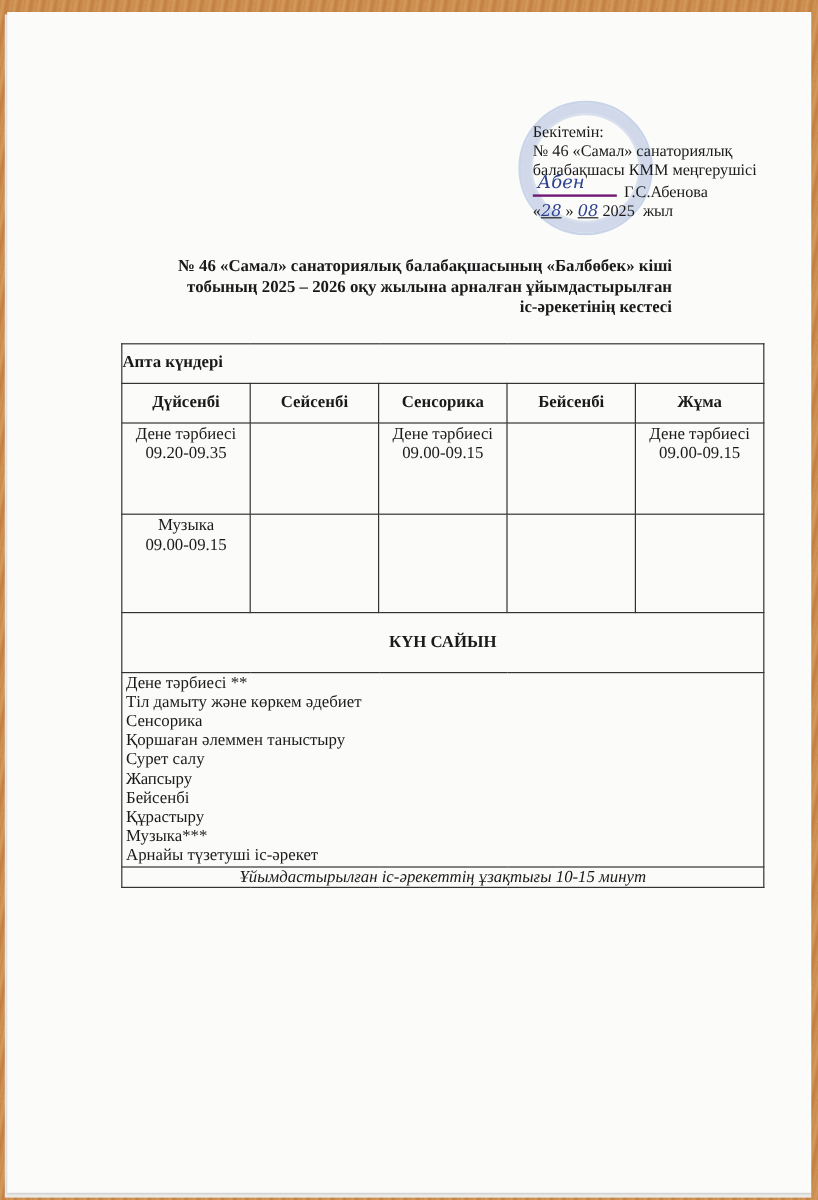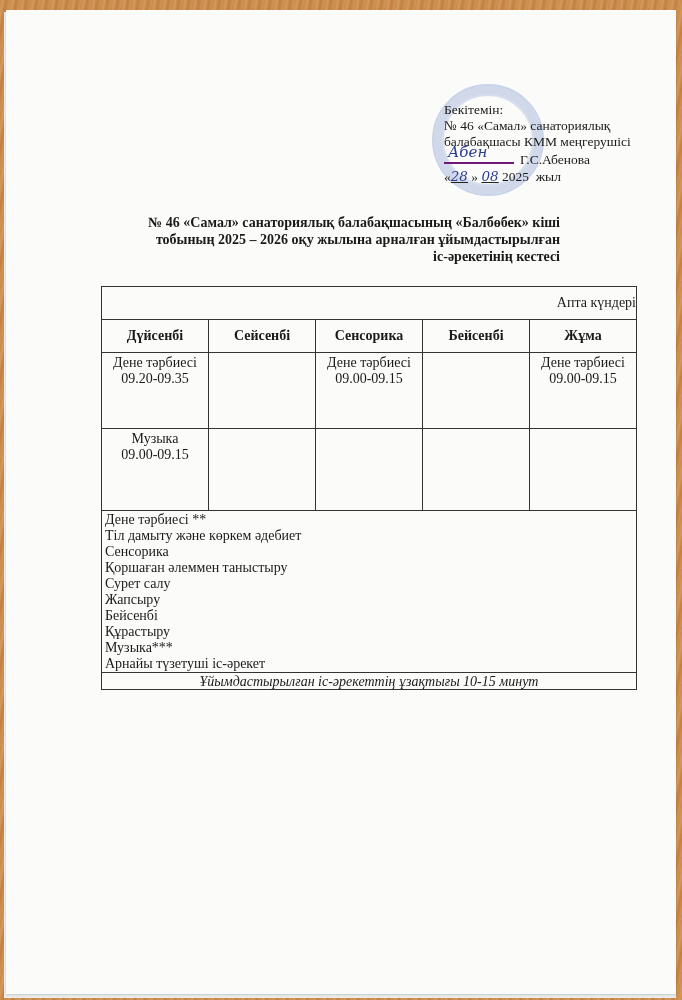--- a/index.html
+++ b/index.html
@@ -98,22 +98,22 @@
       width: 536px;
       border-collapse: collapse;
       font-size: 14px;
     }
     table.schedule td, table.schedule th {
       border: 1px solid #333;
       padding: 0;
     }
     .hdr-week {
       height: 32px;
-      text-align: right;
-      font-weight: normal;
+      text-align: left;
+      font-weight: bold;
     }
     .hdr-day {
       height: 32px;
       font-weight: bold;
       text-align: center;
       width: 20%;
     }
     .slot {
       height: 73px;
       vertical-align: top;
@@ -217,20 +217,23 @@
           <div></div>
         </td>
     <td class="slot slot2">
           <div></div>
           <div></div>
         </td>
     <td class="slot slot2">
           <div></div>
           <div></div>
         </td>
+  </tr>
+  <tr>
+    <td colspan="5" class="daily-hdr">КҮН САЙЫН</td>
   </tr>
   <tr>
     <td colspan="5" class="daily-list">
       <span>Дене тәрбиесі **</span>
       <span>Тіл дамыту және көркем әдебиет</span>
       <span>Сенсорика</span>
       <span>Қоршаған әлеммен таныстыру</span>
       <span>Сурет салу</span>
       <span>Жапсыру</span>
       <span>Бейсенбі</span>

